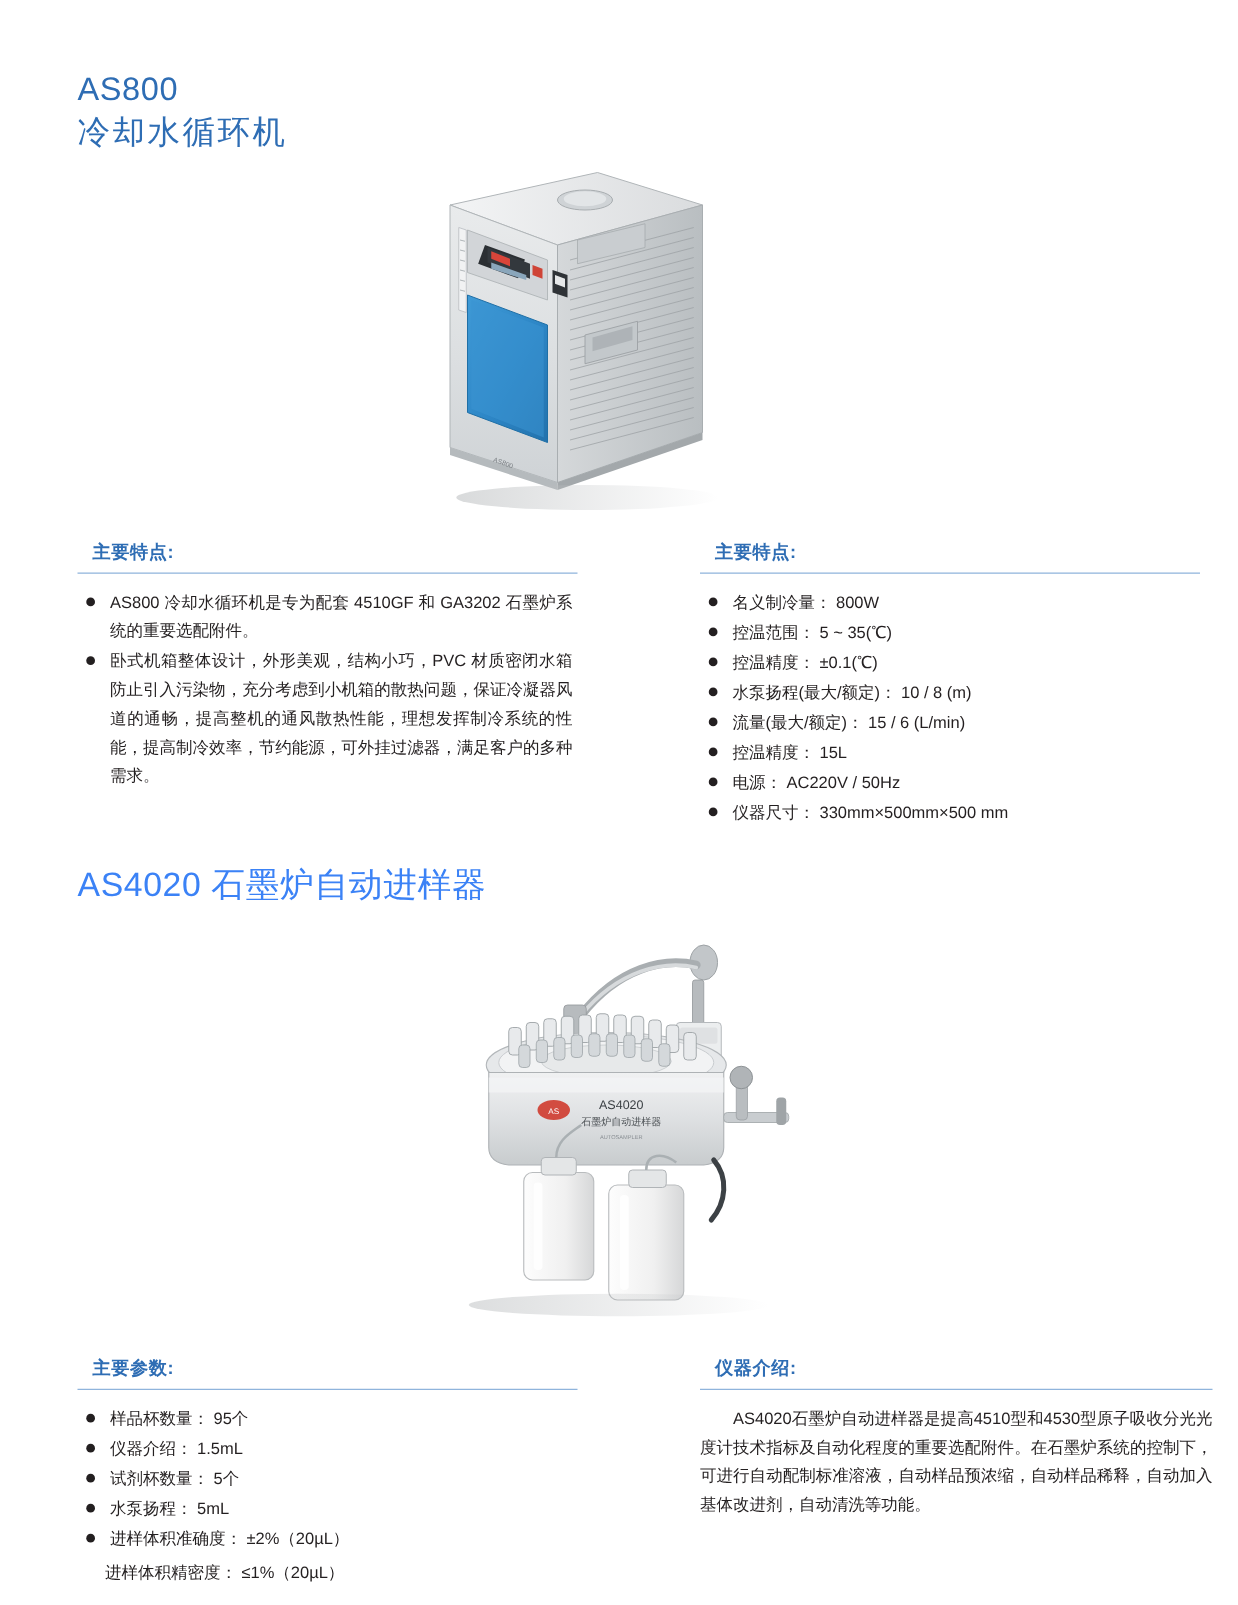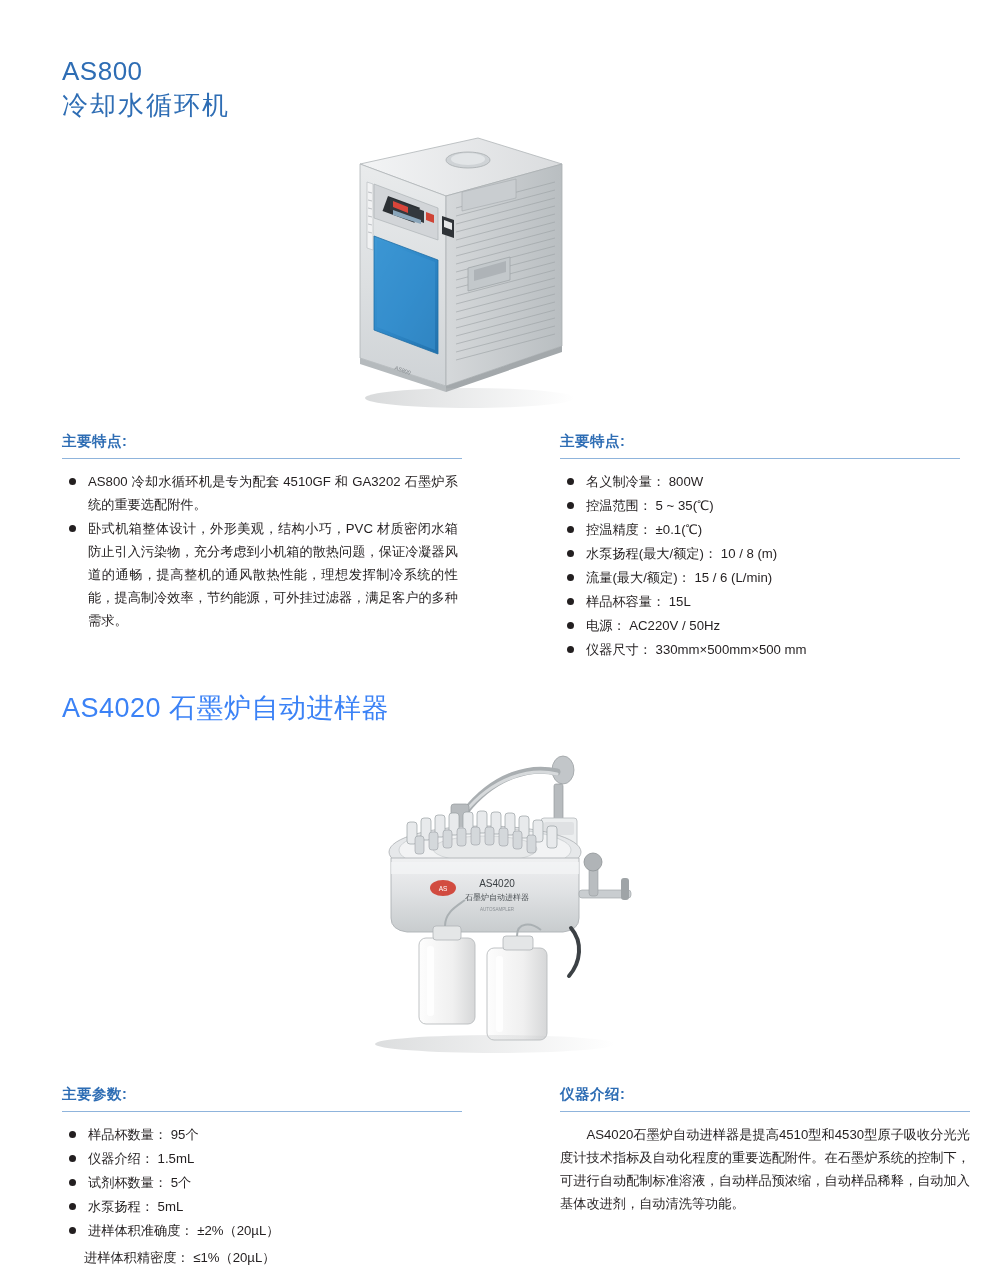--- a/index.html
+++ b/index.html
@@ -57,20 +57,21 @@
     left: 560px;
     top: 432px;
     width: 400px;
   }
   .sec-heading {
     color: #2e6db4;
     font-size: 14.5px;
     font-weight: bold;
     padding-bottom: 7px;
     letter-spacing: 0.5px;
+    margin-left: 12px;
   }
   .sec-rule {
     border-top: 1px solid #8fb4dc;
     margin-bottom: 11px;
   }
 
   ul.bullets {
     list-style: none;
     margin: 4px;
     padding: 0;
@@ -267,21 +268,21 @@
 
   <div class="sec1-right">
     <div class="sec-heading">主要特点:</div>
     <div class="sec-rule"></div>
     <ul class="bullets specs">
       <li>名义制冷量：  800W</li>
       <li>控温范围：  5 ~ 35(℃)</li>
       <li>控温精度：  ±0.1(℃)</li>
       <li>水泵扬程(最大/额定)：  10 / 8 (m)</li>
       <li>流量(最大/额定)：  15 / 6 (L/min)</li>
-      <li>样品杯容量：  15L</li>
+      <li>控温精度：  15L</li>
       <li>电源：  AC220V / 50Hz</li>
       <li>仪器尺寸：  330mm×500mm×500 mm</li>
     </ul>
   </div>
 
   <div class="prod2-title">AS4020 石墨炉自动进样器</div>
 
   <div class="prod2-image">
     <svg width="330" height="320" viewBox="0 0 330 320" xmlns="http://www.w3.org/2000/svg">
       <defs>

